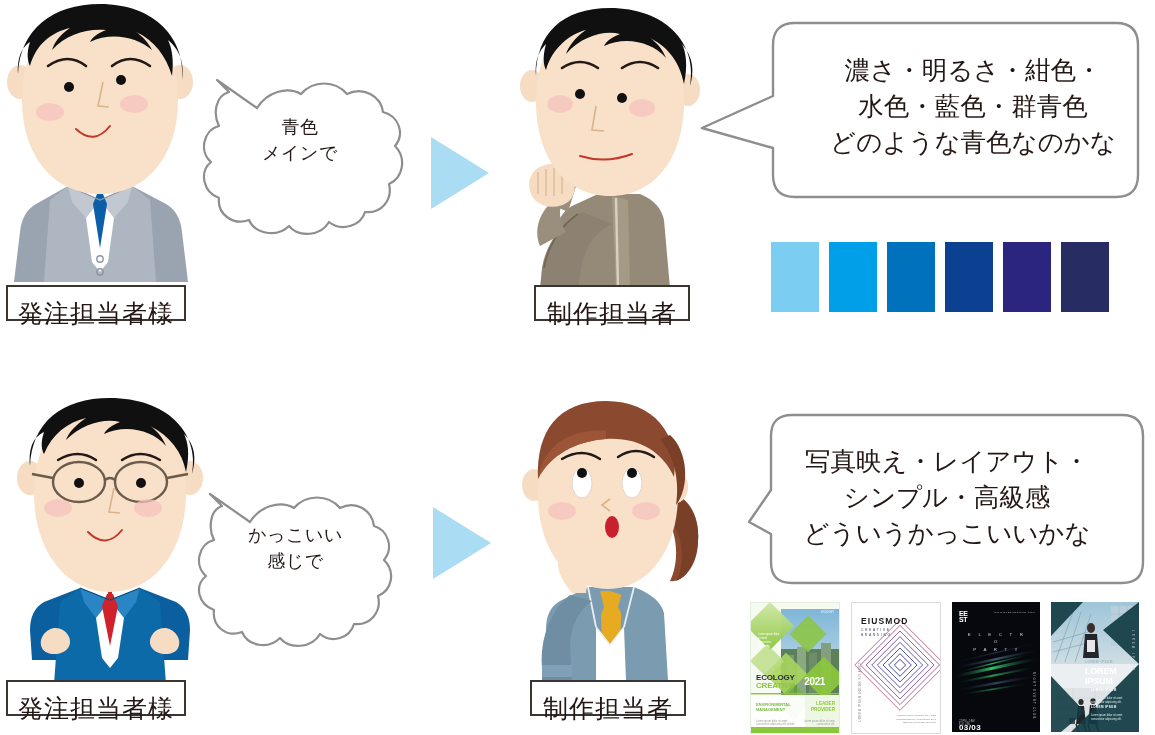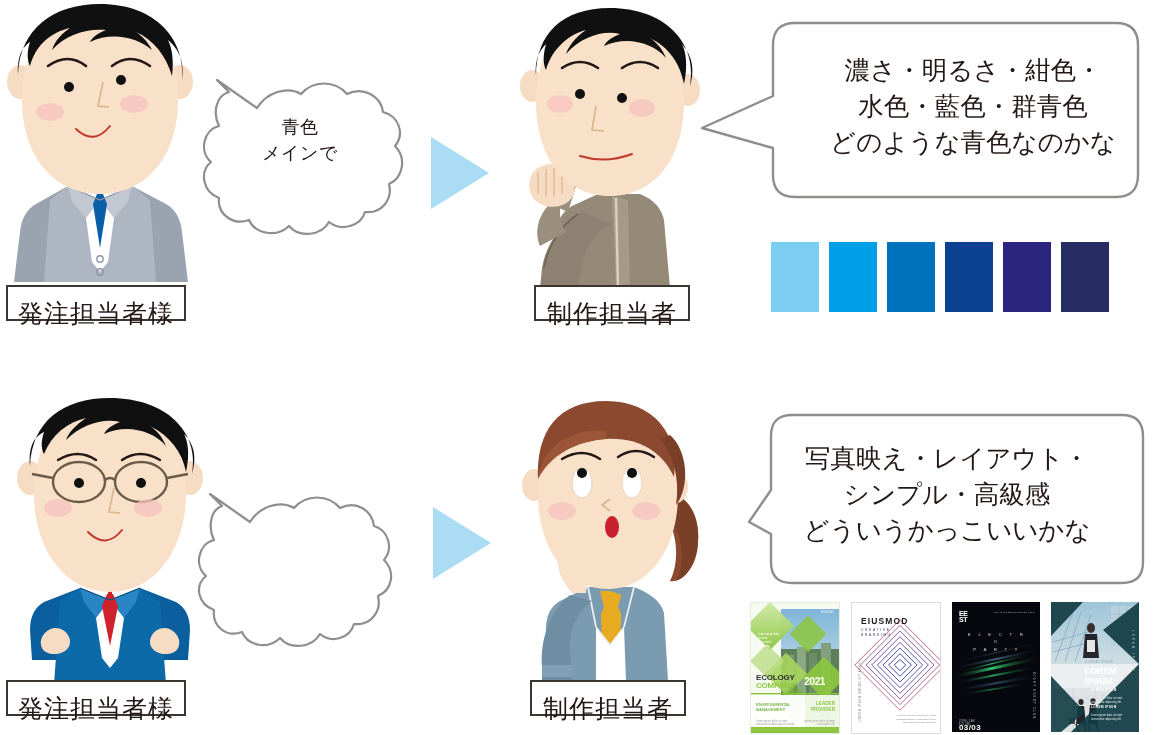--- a/index.html
+++ b/index.html
@@ -273,20 +273,22 @@
 
   <svg class="abs" style="left:190px;top:478px;" width="208" height="178" viewBox="0 0 208 178">
     <path d="M20 16 L60 44 C70 28 90 22 104 30 C116 16 138 16 150 30
              C166 22 182 32 184 48 C198 52 204 70 194 82
              C206 94 202 112 188 118 C192 134 180 148 164 146
              C160 160 142 166 130 156 C122 170 100 172 90 160
              C78 172 58 168 52 154 C36 160 22 148 24 132
              C8 126 4 108 16 98 C4 88 8 66 24 62
              C18 50 20 32 32 28 Z" fill="#ffffff" stroke="#908e8c" stroke-width="2.2" stroke-linejoin="round"></path>
   </svg>
+  <div class="bubble-text cloud-text" style="left:198px;top:523px;width:195px;">かっこいい
+感じで</div>
 
   <svg class="arrow" style="left:431px;top:505px;" width="62" height="76" viewBox="0 0 62 76">
     <polygon points="2,2 60,38 2,74" fill="#aadcf4"></polygon>
   </svg>
 
   <svg class="abs" style="left:510px;top:395px;" width="200" height="290" viewBox="0 0 200 290">
 
     <g>
       <path d="M150 96 C176 96 190 118 188 146 C186 172 172 188 160 186 C170 166 168 134 152 116 Z" fill="#8b4a2f"></path>
       <path d="M156 120 C174 138 176 168 166 186 C178 182 188 166 188 146 C190 120 176 100 156 98 Z" fill="#7a3f27"></path>
@@ -334,21 +336,21 @@
     <ellipse cx="52" cy="116" rx="14" ry="9" fill="#f6c3bf" opacity="0.75"></ellipse>
     <ellipse cx="136" cy="116" rx="14" ry="9" fill="#f6c3bf" opacity="0.75"></ellipse>
 
     <ellipse cx="102" cy="132" rx="7" ry="11" fill="#c8202c"></ellipse>
   </svg>
 
   <svg class="abs" style="left:746px;top:412px;" width="400" height="175" viewBox="0 0 400 175">
     <path d="M46 3 L376 3 Q397 3 397 24 L397 150 Q397 171 376 171 L46 171 Q25 171 25 150
              L25 122 L3 110 L25 78 L25 24 Q25 3 46 3 Z" fill="#ffffff" stroke="#908e8c" stroke-width="2.4" stroke-linejoin="round"></path>
   </svg>
-  <div class="bubble-text rect-text" style="left:782px;top:443px;width:330px;font-family:Liberation Mono, monospace;">写真映え・レイアウト・
+  <div class="bubble-text rect-text" style="left:782px;top:443px;width:330px;">写真映え・レイアウト・
 シンプル・高級感
 どういうかっこいいかな</div>
 
   <div class="poster-row" style="left:750px;top:602px;">
 
     <div class="poster p1">
       <svg width="88" height="130" viewBox="0 0 88 130" style="position:absolute;left:0;top:0;">
         <defs>
           <linearGradient id="g1" x1="0" y1="0" x2="1" y2="1">
             <stop offset="0" stop-color="#cfe8a6"></stop>
@@ -379,21 +381,21 @@
         <rect x="0" y="92" width="88" height="38" fill="#ffffff" opacity="0.93"></rect>
         <rect x="0" y="124" width="88" height="6" fill="#8cc63e"></rect>
         <rect x="54" y="92" width="34" height="32" fill="#eef7e4"></rect>
         <rect x="0" y="90" width="88" height="1.4" fill="#8cc63e"></rect>
       </svg>
       <div class="p-txt side">Lorem ipsum dolor sit amet consectetur adipiscing</div>
       <div class="p-txt tag">ECOLOGY</div>
       <div class="p-txt year">2021</div>
       <div class="p-txt ttl">
         <span>ECOLOGY</span>
-        <em>COMPANY</em>
+        <em>CREATIVE</em>
       </div>
       <div class="p-txt sub">ENVIRONMENTAL
 MANAGEMENT</div>
       <div class="p-txt micro">Lorem ipsum dolor sit amet, consectetur adipiscing elit sed do.</div>
       <div class="p-txt lead">LEADER
 PROVIDER</div>
       <div class="p-txt lead2">Lorem ipsum dolor sit amet consectetur elit.</div>
     </div>
 
     <div class="poster p2">

